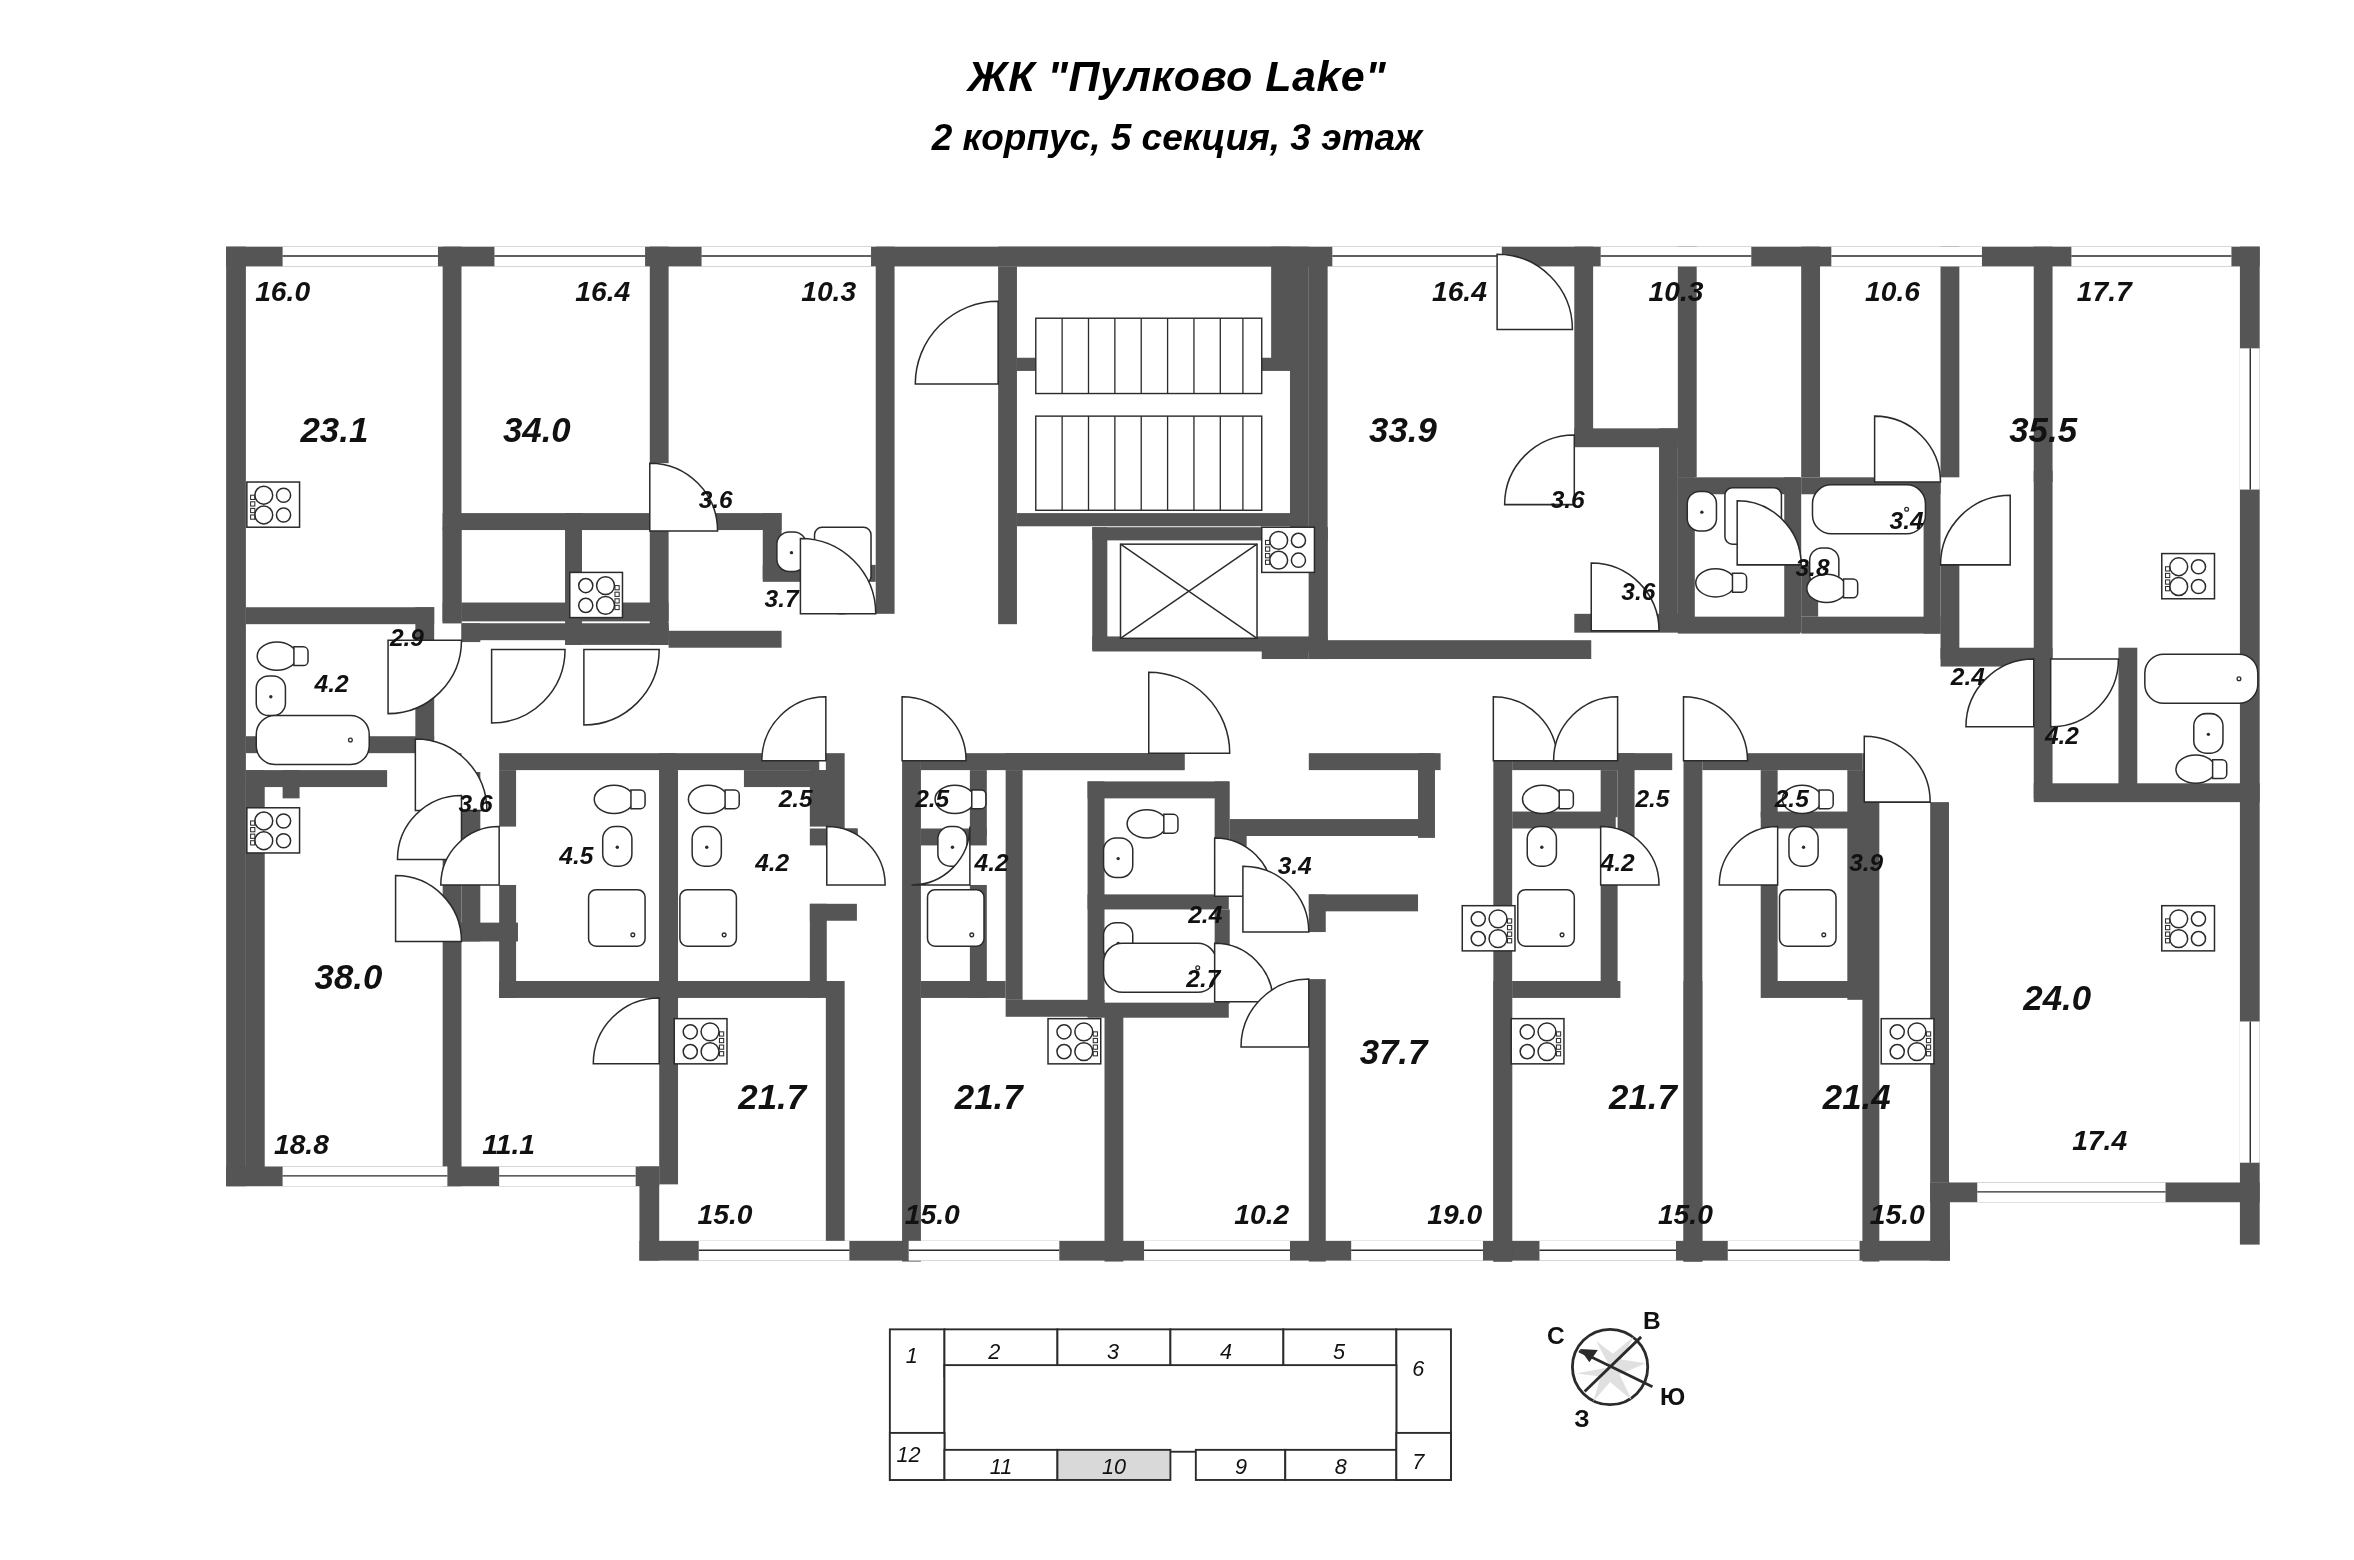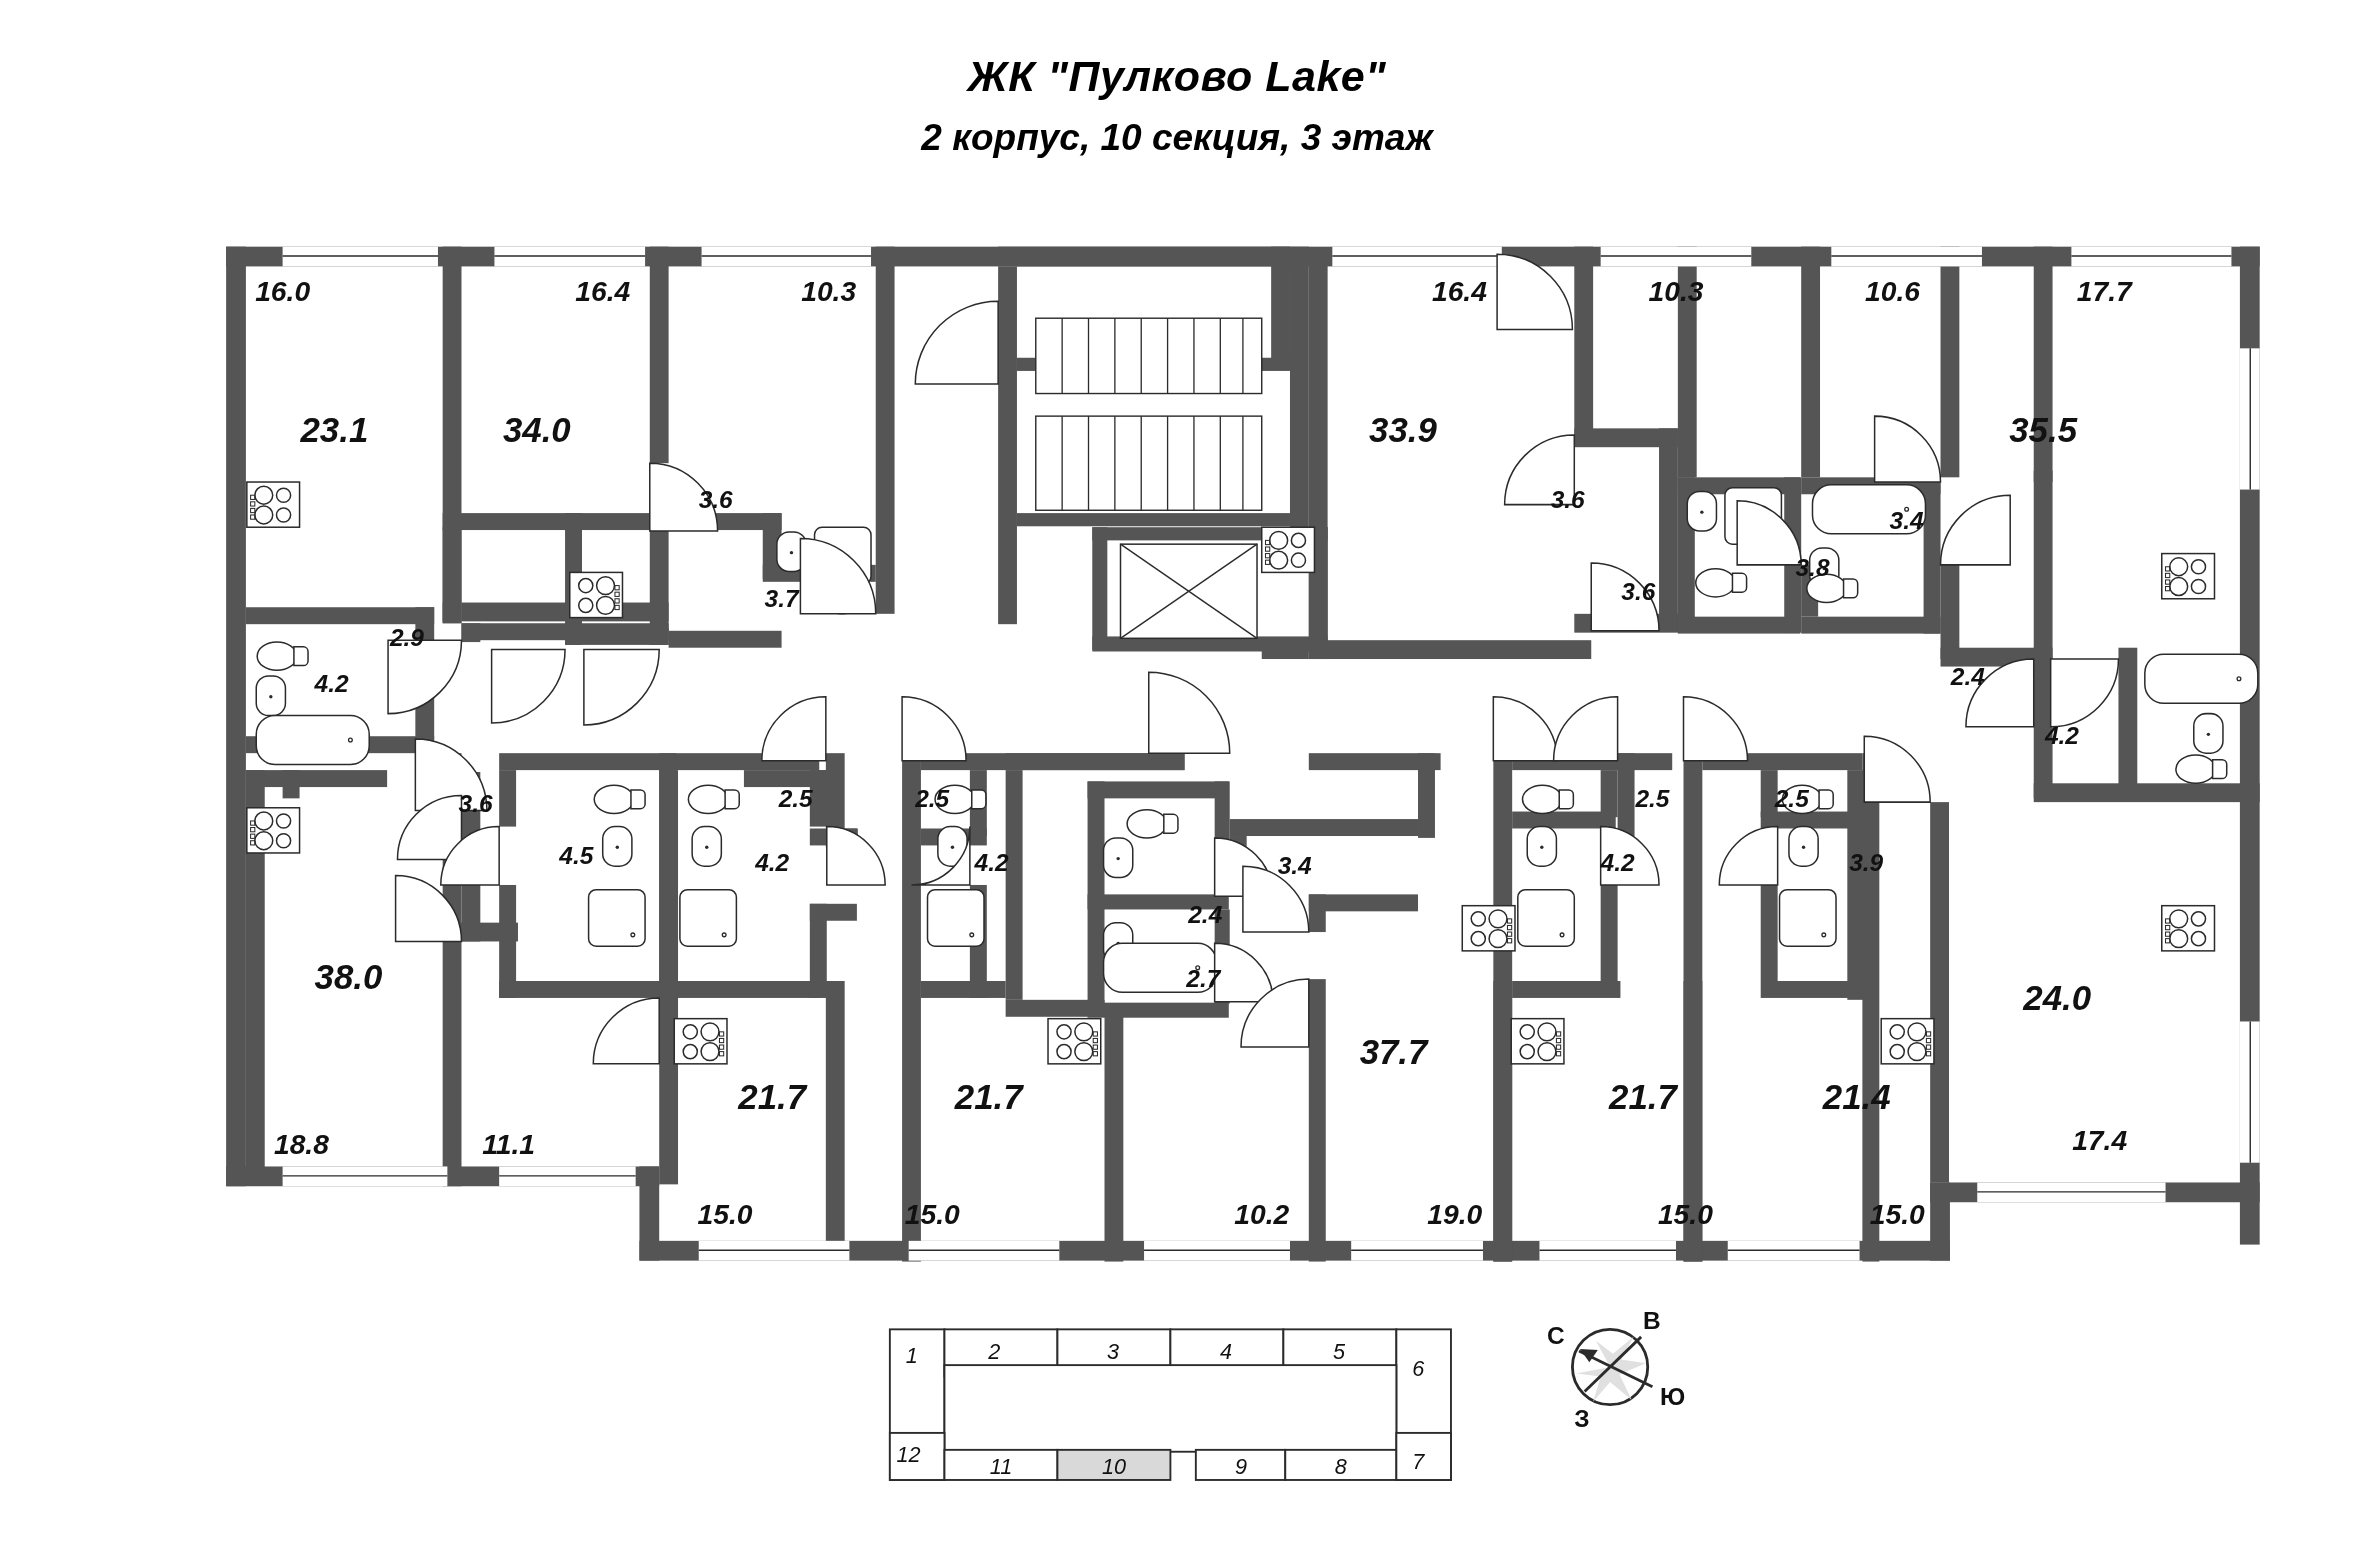--- a/index.html
+++ b/index.html
@@ -17,21 +17,21 @@
   text.key{font-family:"Liberation Sans",sans-serif;font-style:italic;font-size:23px;fill:#111;}
   text.comp{font-family:"Liberation Sans",sans-serif;font-weight:bold;font-size:26px;fill:#111;}
 </style>
 </head>
 <body>
 
 <div id="stage">
 
   <div class="title-block">
     <div class="title-main">ЖК "Пулково Lake"</div>
-    <div class="title-sub">2 корпус, 10 секция, 3 этаж</div>
+    <div class="title-sub">2 корпус, 5 секция, 3 этаж</div>
   </div>
 
   <svg class="plan-svg" width="2354" height="1560" viewBox="0 0 2500 1657">
 
     <defs>
       <g id="stove">
         <rect x="0" y="0" width="56" height="48" fill="#fff" stroke="#2b2b2b" stroke-width="1.6"></rect>
         <circle cx="17" cy="14" r="7.5" fill="none" stroke="#2b2b2b" stroke-width="1.6"></circle>
         <circle cx="38" cy="14" r="9.5" fill="none" stroke="#2b2b2b" stroke-width="1.6"></circle>
         <circle cx="17" cy="35" r="7.5" fill="none" stroke="#2b2b2b" stroke-width="1.6"></circle>

